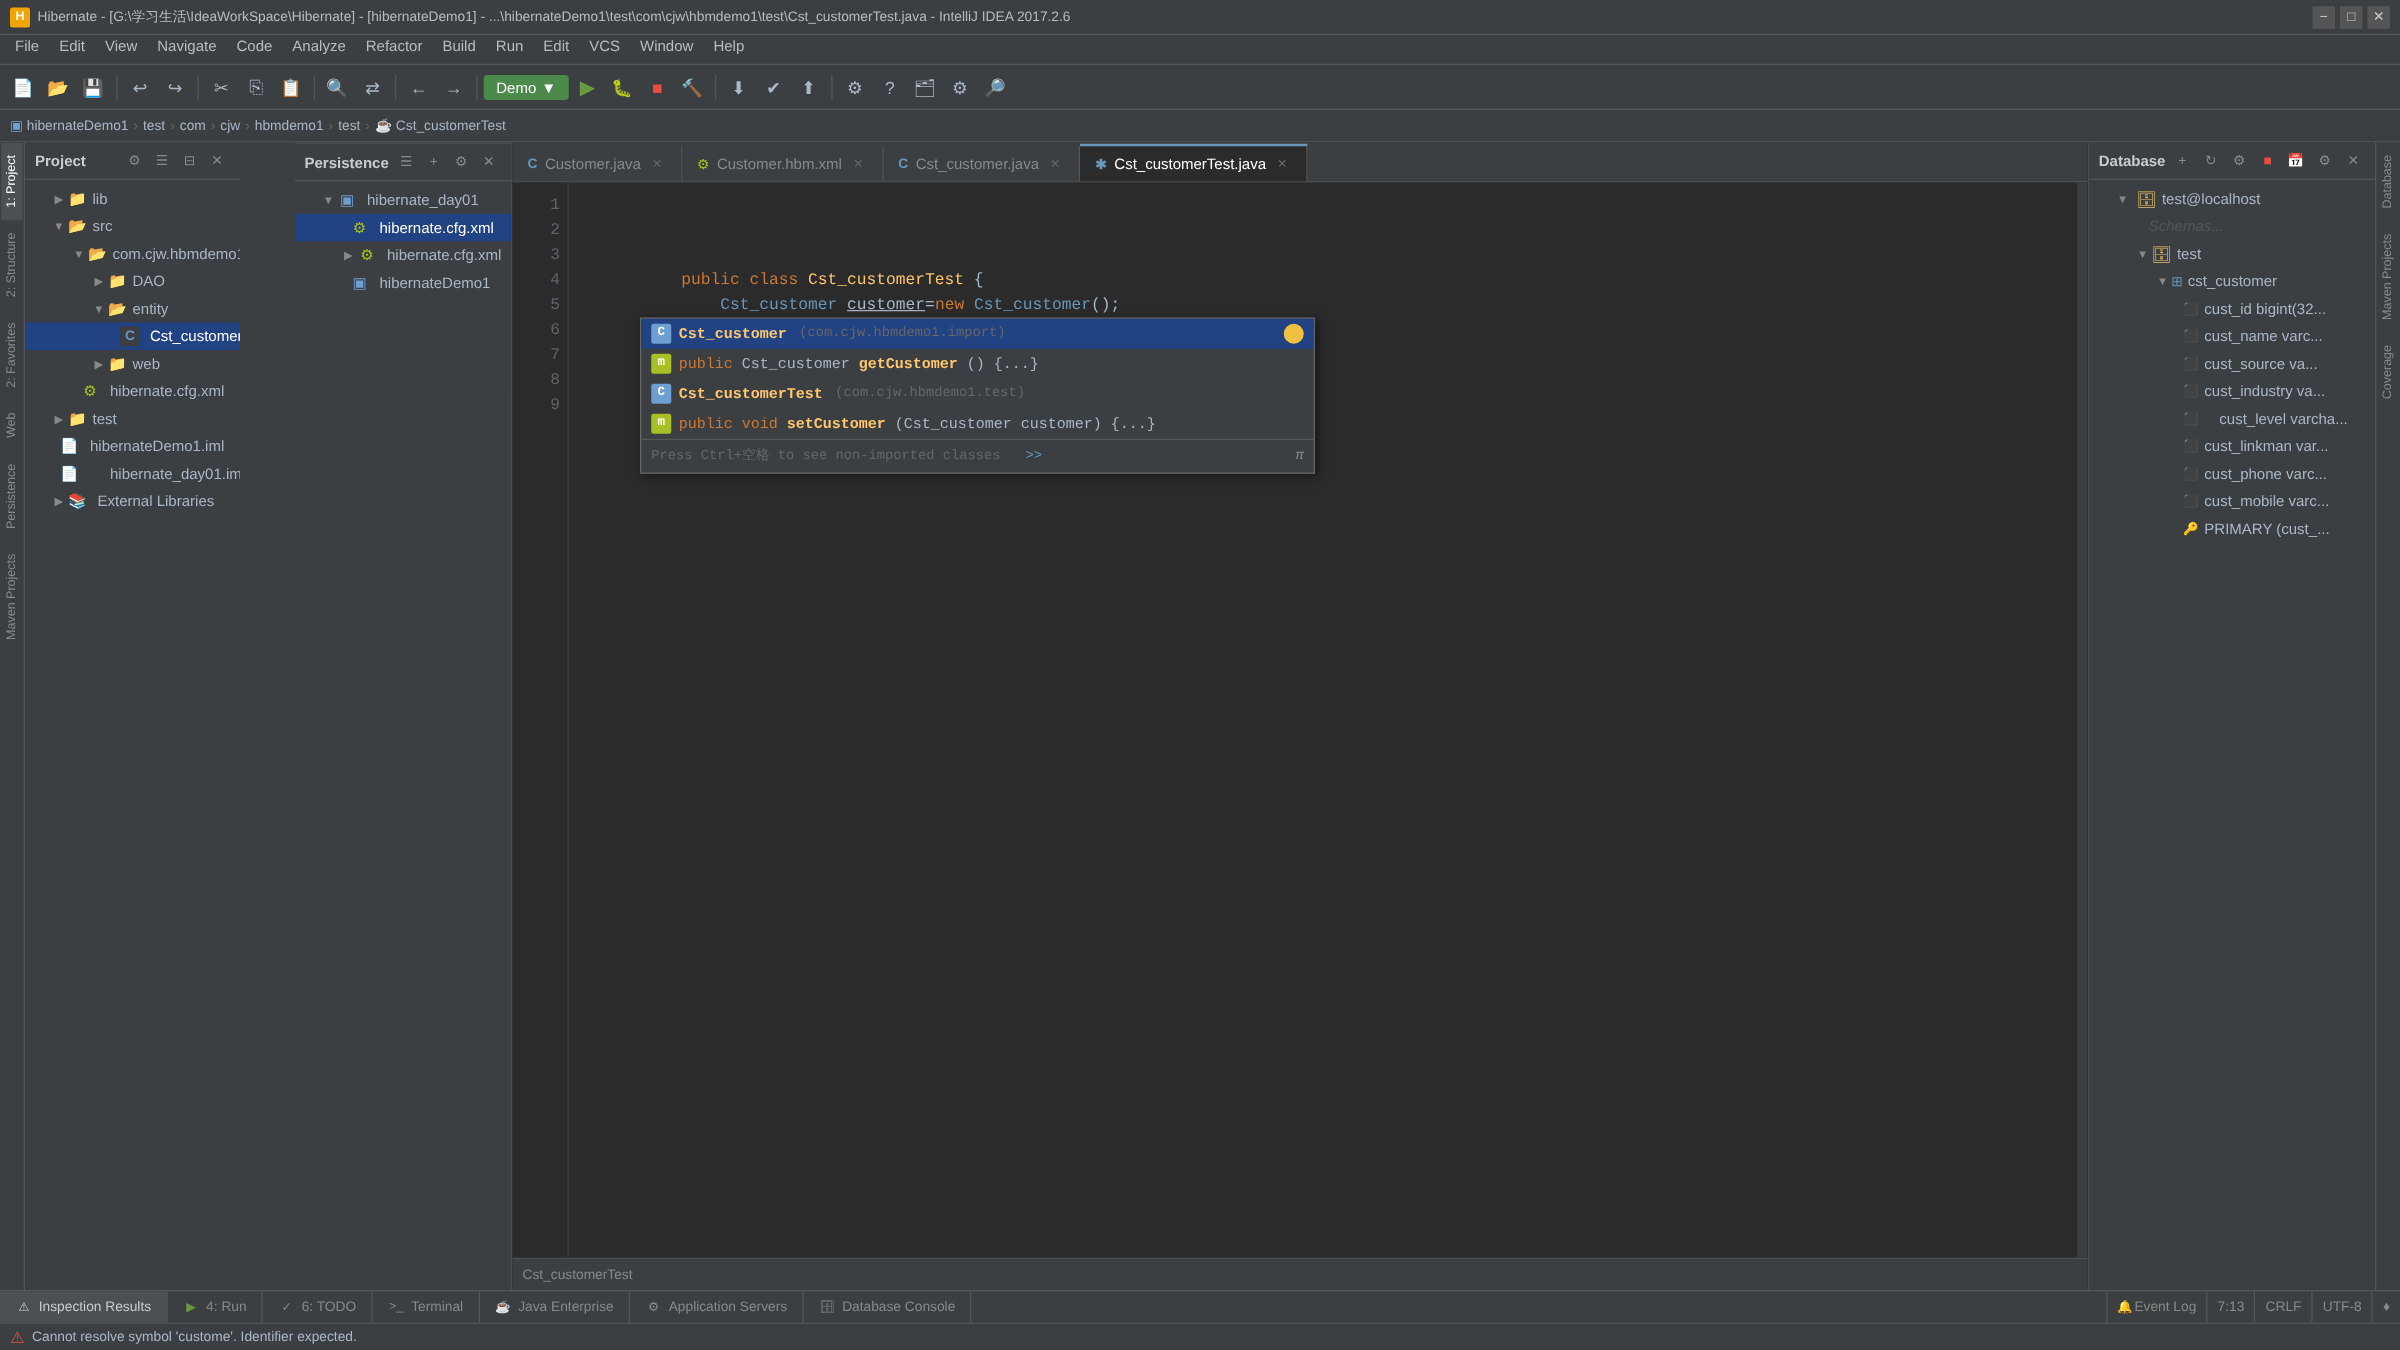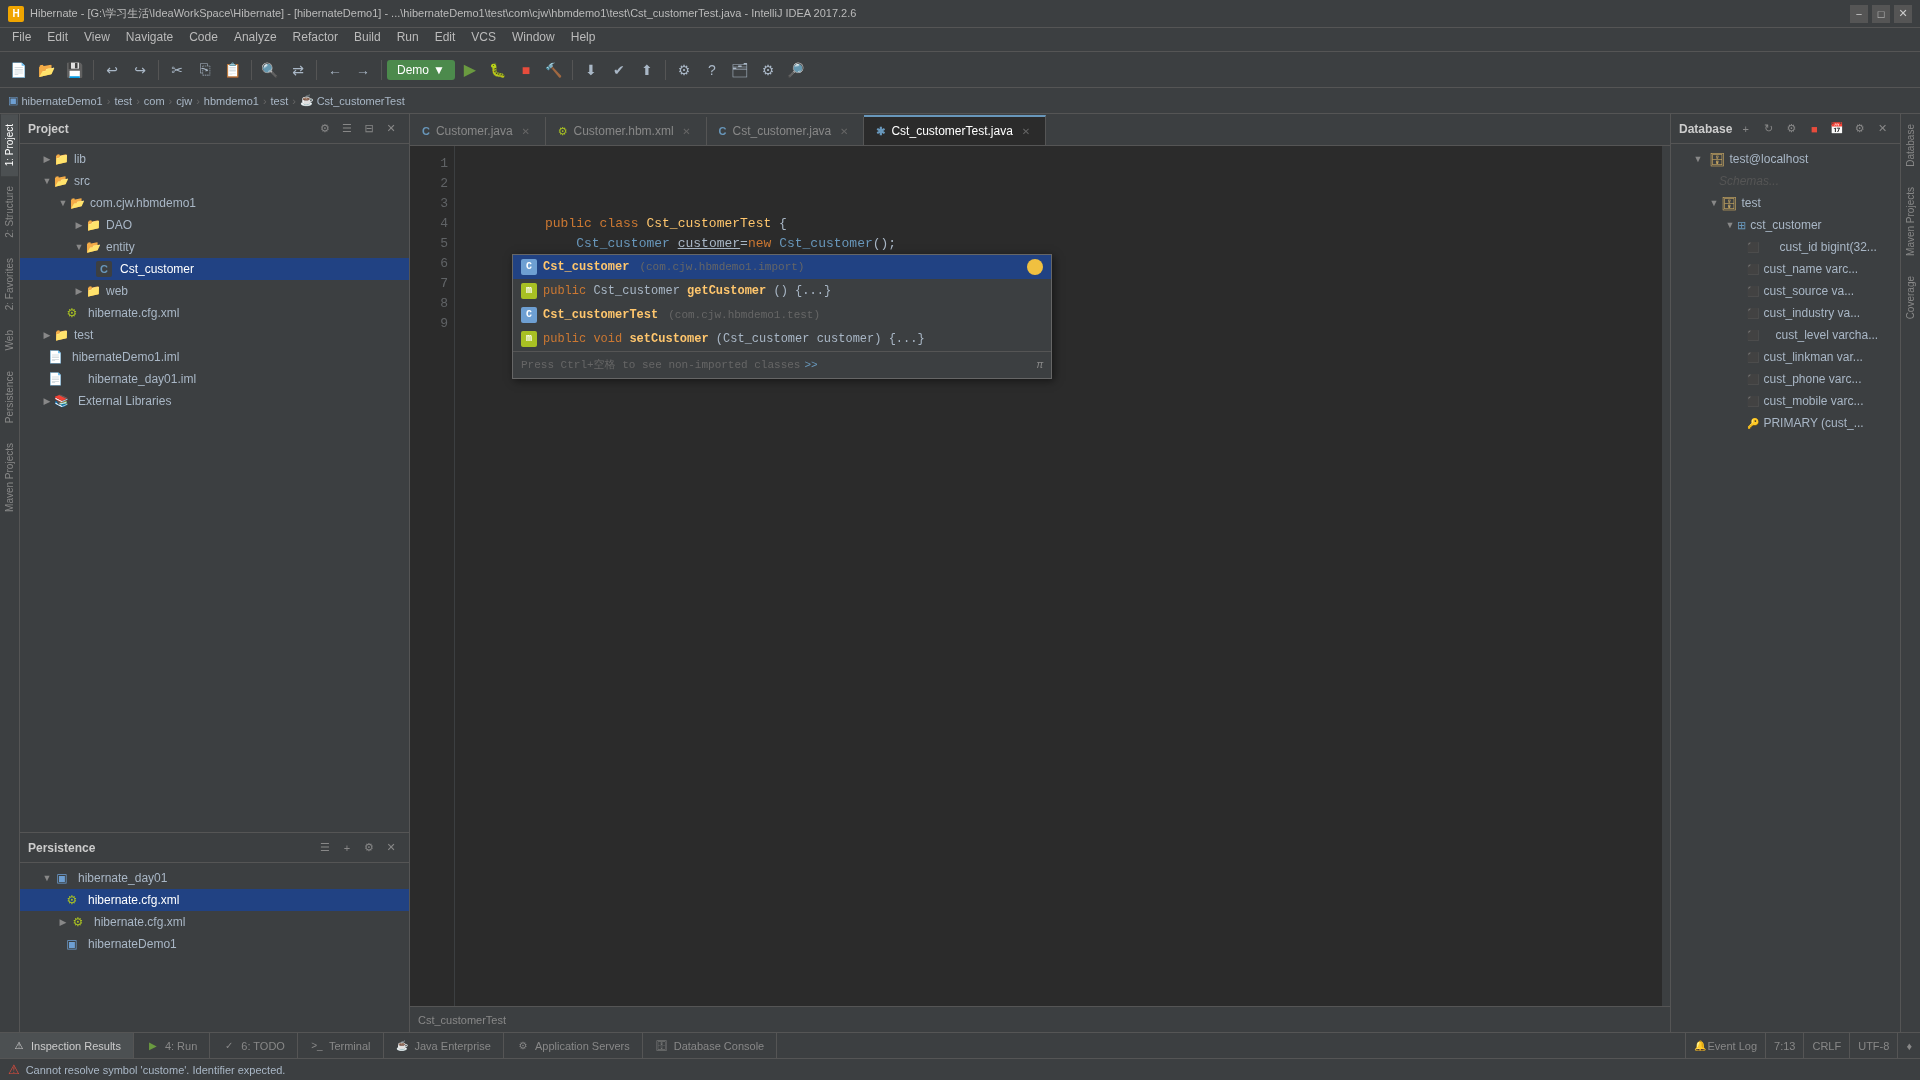--- a/index.html
+++ b/index.html
@@ -150,21 +150,21 @@
       color: #888;
       cursor: pointer;
       white-space: nowrap;
     }
     .side-tab.active { color: #fff; background: #4c5052; }
 
     
     .left-panel {
       width: 390px;
       display: flex;
-      flex-direction: column;
+      flex-direction: row;
       background: #3c3f41;
       border-right: 1px solid #555;
       flex-shrink: 0;
       gap: 44px;
     }
 
     
     .panel-header {
       height: 30px;
       background: #3c3f41;
@@ -360,21 +360,21 @@
       flex-shrink: 0;
     }
     .ac-text { color: #a9b7c6; }
     .ac-text .highlight { color: #ffc66d; font-weight: bold; }
     .ac-pkg { color: #666; margin-left: 4px; font-size: 11px; }
     .autocomplete-hint {
       padding: 3px 8px;
       border-top: 1px solid #555;
       font-size: 11px;
       color: #666;
-      display: flex; align-items: center; gap: 4px;
+      display: flex; align-items: center; gap: 20px;
     }
     .hint-arrow { color: #6897bb; }
     .pi-icon {
       margin-left: auto;
       color: #888;
       font-style: italic;
       font-size: 11px;
     }
 
     
@@ -923,21 +923,21 @@
         <span style="margin-left:4px;">cst_customer</span>
       </div>
 
       <div class="db-item">
         <span class="tree-indent"></span>
           <span class="tree-indent"></span>
         <span class="tree-indent"></span>
           <span class="tree-indent"></span>
         <span class="tree-arrow" style="width:8px;"></span>
         <span class="db-icon-col">⬛</span>
-        <span style="margin-left:20px;">cust_id bigint(32...</span>
+        <span style="margin-left:4px;">cust_id bigint(32...</span>
       </div>
       <div class="db-item">
         <span class="tree-indent"></span>
           <span class="tree-indent"></span>
         <span class="tree-indent"></span>
           <span class="tree-indent"></span>
         <span class="tree-arrow" style="width:8px;"></span>
         <span class="db-icon-col">⬛</span>
         <span style="margin-left:4px;text-align:center;">cust_name varc...</span>
       </div>

